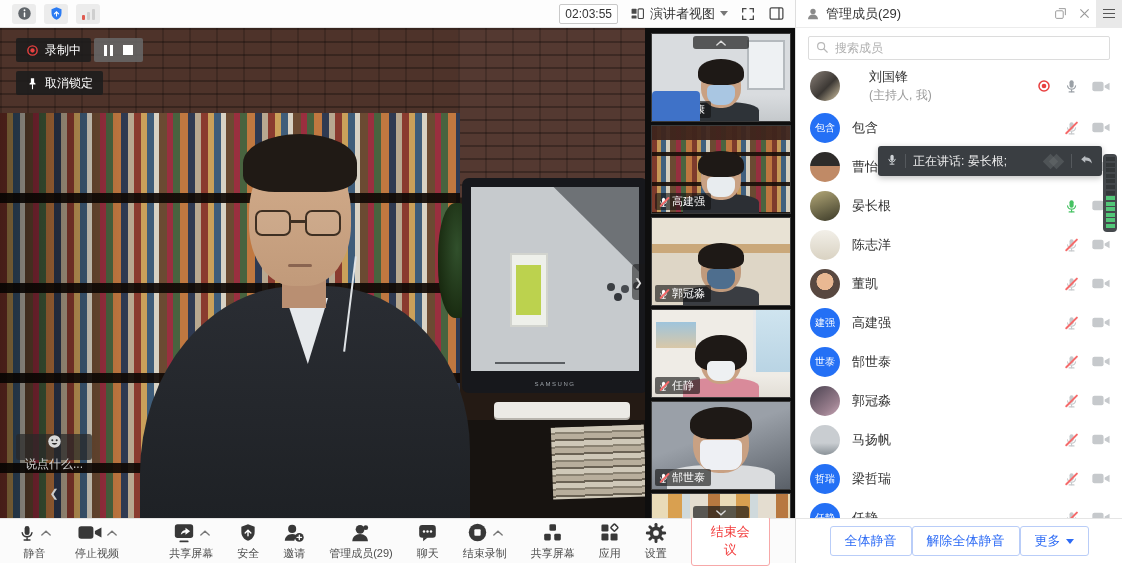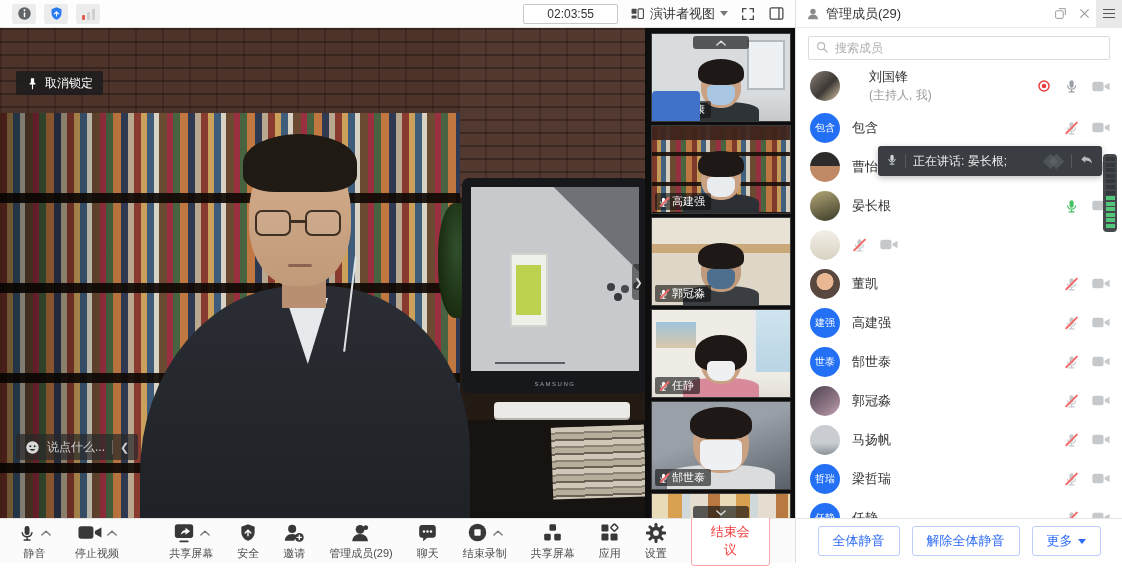--- a/index.html
+++ b/index.html
@@ -12,21 +12,21 @@
   .tb-title { font-size: 12px; color: #333; }
   .tb-controls { flex: 1; display: flex; justify-content: flex-end; }
   .tb-btn { width: 32px; height: 22px; display: flex; align-items: center; justify-content: center; cursor: default; }
   .tb-btn svg { display: block; }
 
   
   .row2 { display: flex; height: 28px; }
   .subbar { width: 795px; display: flex; align-items: center; background: #fdfdfd; border-bottom: 1px solid #e2e2e2; padding: 0 10px 0 12px; }
   .sb-ic { display: inline-flex; align-items: center; justify-content: center; width: 24px; height: 20px; background: #ececec; border-radius: 3px; margin-right: 8px; }
   .sb-right { margin-left: auto; display: flex; align-items: center; gap: 12px; }
-  .timer { border: 1px solid #c9c9c9; border-radius: 2px; font-size: 12px; color: #333; padding: 2px 23px; background: #fff; text-align: center; }
+  .timer { border: 1px solid #c9c9c9; border-radius: 2px; font-size: 12px; color: #333; padding: 2px 5px; background: #fff; text-align: center; }
   .view-select { display: flex; align-items: center; gap: 5px; font-size: 13px; color: #333; }
   .caret-down { width: 0; height: 0; border-left: 4px solid transparent; border-right: 4px solid transparent; border-top: 5px solid #777; }
   .signal-bars { display: inline-flex; align-items: flex-end; gap: 2px; height: 12px; }
   .signal-bars i { width: 3px; border-radius: 1px; display: block; }
   .sb1 { height: 5px; background: #e05b50; }
   .sb2 { height: 8px; background: #cfcfcf; }
   .sb3 { height: 11px; background: #cfcfcf; }
 
   .panel-header { width: 327px; display: flex; align-items: center; background: #fff; border-left: 1px solid #dedede; border-bottom: 1px solid #ececec; padding-left: 10px; }
   .ph-title { font-size: 13px; color: #333; margin-left: 6px; }
@@ -77,21 +77,21 @@
   .p-mouth { position: absolute; left: 288px; top: 236px; width: 24px; height: 3px; background: #8a6450; border-radius: 2px; }
   .p-wire { position: absolute; left: 349px; top: 228px; width: 2px; height: 96px; background: #dfe3e6; transform: rotate(7deg); }
 
   
   .ov-row { position: absolute; left: 16px; top: 10px; display: flex; gap: 3px; }
   .rec-pill { display: flex; align-items: center; gap: 6px; background: rgba(28,28,28,.88); border-radius: 2px; color: #fff; font-size: 12px; padding: 0 10px; height: 24px; }
   .rec-controls { display: flex; align-items: center; gap: 10px; background: rgba(105,105,105,.85); border-radius: 2px; padding: 0 10px; height: 24px; }
   .rc-pause { display: flex; gap: 3px; } .rc-pause i { width: 3px; height: 11px; background: #fff; display: block; }
   .rc-stop { width: 10px; height: 10px; background: #fff; display: block; }
   .unpin-pill { position: absolute; left: 16px; top: 43px; display: flex; align-items: center; gap: 6px; background: rgba(28,28,28,.88); border-radius: 2px; color: #fff; font-size: 12px; padding: 0 10px; height: 24px; }
-  .chat-pill { position: absolute; left: 16px; bottom: 58px; display: flex; align-items: center; gap: 7px; background: rgba(40,40,40,.72); border-radius: 3px; color: #ccc; font-size: 12px; padding: 0 9px; height: 26px; }
+  .chat-pill { position: absolute; left: 16px; bottom: 58px; display: flex; align-items: center; gap: 7px; background: rgba(40,40,40,.72); border-radius: 3px; color: #ccc; font-size: 12px; padding: 0 9px; height: 26px; flex-direction: column; }
   .chat-pill .divider { width: 1px; height: 14px; background: #666; }
   .chat-pill .chev-left { color: #ccc; font-size: 11px; }
   .expand-tab { position: absolute; right: 0; top: 236px; width: 13px; height: 36px; background: rgba(25,25,25,.55); border-radius: 4px 0 0 4px; color: #ddd; display: flex; align-items: center; justify-content: center; font-size: 10px; }
 
   
   .thumbs { width: 150px; background: #0e0e0e; padding: 5px 4px 0 6px; display: flex; flex-direction: column; gap: 3px; overflow: hidden; }
   .thumb { position: relative; width: 140px; height: 89px; flex: none; border: 1px solid #3a3a3a; overflow: hidden; }
   .t-person { position: absolute; bottom: 0; left: 50%; transform: translateX(-50%); width: 80px; height: 62px; }
   .t-body { position: absolute; left: 50%; transform: translateX(-50%); bottom: -2px; width: 76px; height: 21px; background: var(--shirt, #3a3d42); border-radius: 40% 40% 0 0; }
   .t-head { position: absolute; left: 50%; transform: translateX(-50%); top: 7px; width: 40px; height: 42px; background: var(--skin, #c9a183); border-radius: 46%; }
@@ -169,21 +169,21 @@
 
   
   .row4 { display: flex; height: 45px; }
   .controlbar { width: 795px; background: #fbfbfb; border-top: 1px solid #e5e5e5; display: flex; align-items: center; padding-left: 18px; }
   .cb-item { display: flex; flex-direction: column; align-items: center; margin-right: 24px; cursor: default; }
   .cb-top { display: flex; align-items: center; height: 22px; color: #383838; }
   .cb-chev { color: #777; margin-left: 5px; display: inline-flex; }
   .cb-label { font-size: 11px; color: #4d4d4d; margin-top: 2px; white-space: nowrap; }
   .cb-sp { width: 30px; }
   .end-btn { margin-left: auto; margin-right: 25px; border: 1px solid #f7a8a8; color: #f23c3c; background: #fff; font-size: 13px; border-radius: 3px; padding: 6px 16px; font-family: inherit; }
-  .panel-footer { width: 327px; background: #fff; border-left: 1px solid #dedede; border-top: 1px solid #e5e5e5; display: flex; align-items: center; justify-content: center; gap: 12px; }
+  .panel-footer { width: 327px; background: #fff; border-left: 1px solid #dedede; border-top: 1px solid #e5e5e5; display: flex; align-items: center; justify-content: center; }
   .pf-btn { border: 1px solid #b9cdf8; color: #2d6bf5; background: #fff; font-size: 13px; border-radius: 3px; padding: 5px 14px; font-family: inherit; display: inline-flex; align-items: center; gap: 5px; }
   .pf-caret { width: 0; height: 0; border-left: 4px solid transparent; border-right: 4px solid transparent; border-top: 5px solid #2d6bf5; }
 </style>
 </head>
 <body>
 
 <svg width="0" height="0" style="position:absolute">
   <symbol id="ic-mic" viewBox="0 0 24 24">
     <rect x="8.8" y="2.6" width="6.6" height="12.2" rx="3.3" fill="currentColor"></rect>
     <path d="M5.6 11.6a6.6 6.6 0 0 0 13 0" fill="none" stroke="currentColor" stroke-width="1.9" stroke-linecap="round"></path>
@@ -394,20 +394,37 @@
         <div class="p-shirt"></div>
         <div class="p-neck"></div>
         <div class="p-head"></div>
         <div class="p-hair"></div>
         <div class="p-glass l"></div>
         <div class="p-glass r"></div>
         <div class="p-bridge"></div>
         <div class="p-mouth"></div>
         <div class="p-wire"></div>
 
+        <div class="ov-row">
+          <div class="rec-pill">
+            <span style="display:inline-flex;color:#e84040">
+                <svg width="13" height="13" viewBox="0 0 24 24">
+                  <use href="#ic-recdot"></use>
+                </svg>
+              </span>
+            <span>录制中</span>
+          </div>
+          <div class="rec-controls">
+            <span class="rc-pause">
+                <i></i>
+                <i></i>
+              </span>
+            <span class="rc-stop"></span>
+          </div>
+        </div>
         <div class="unpin-pill">
           <span style="display:inline-flex;color:#fff">
               <svg width="13" height="13" viewBox="0 0 24 24">
                 <use href="#ic-pin"></use>
               </svg>
             </span>
           <span>取消锁定</span>
         </div>
         <div class="chat-pill">
           <span style="display:inline-flex;color:#d8d8d8">
@@ -602,20 +619,21 @@
             <span class="cam-wrap">
                 <svg class="i-cam" viewBox="0 0 26 18">
                   <use href="#ic-cam"></use>
                 </svg>
               </span>
           </div>
         </div>
 
         <div class="m-row">
           <div class="m-avatar avp-chen"></div>
+          <div class="m-name">陈志洋</div>
           <div class="m-icons">
             <span class="mic-wrap muted">
                 <svg class="i-mic" viewBox="0 0 24 24">
                   <use href="#ic-mic"></use>
                 </svg>
               </span>
             <span class="cam-wrap">
                 <svg class="i-cam" viewBox="0 0 26 18">
                   <use href="#ic-cam"></use>
                 </svg>

